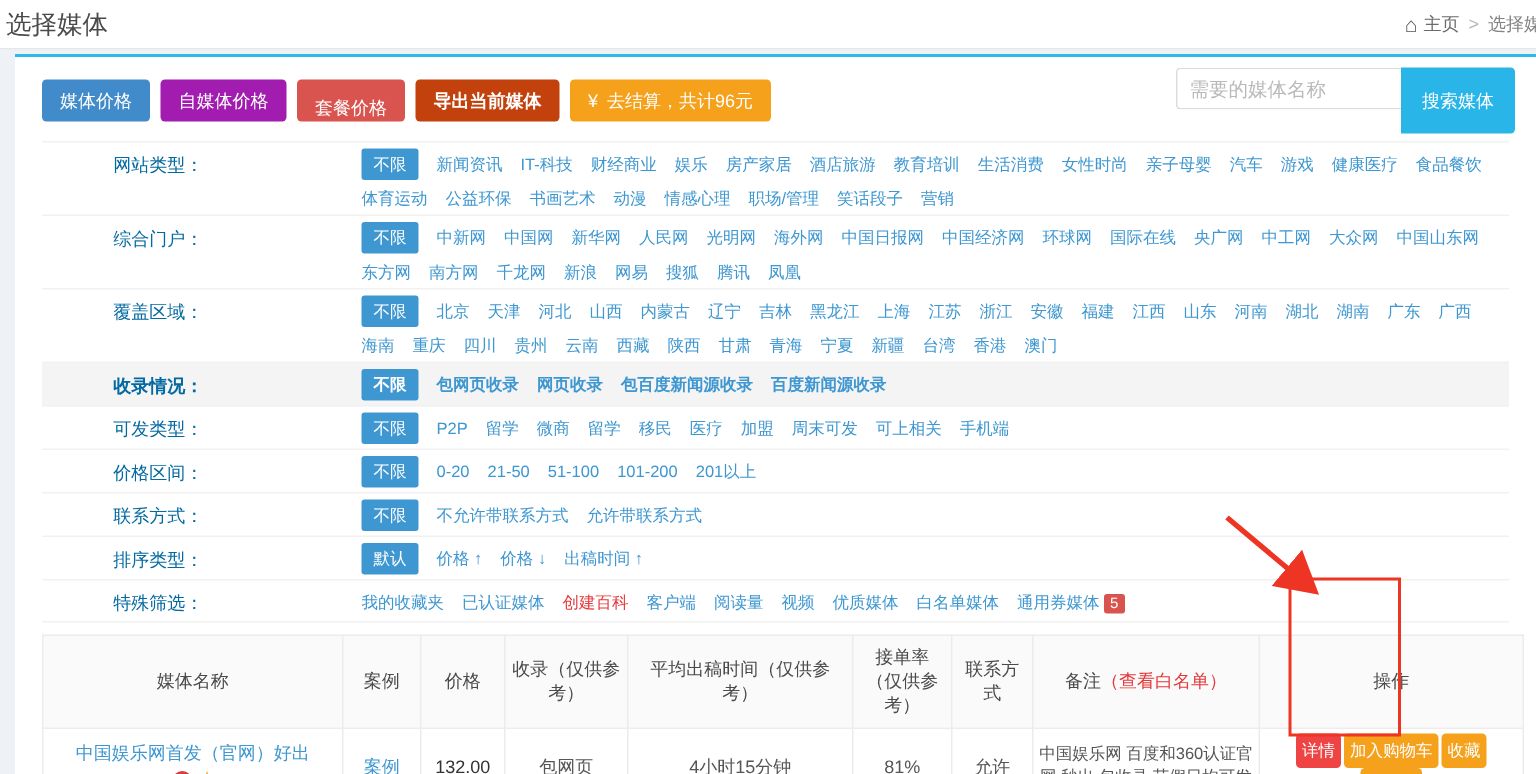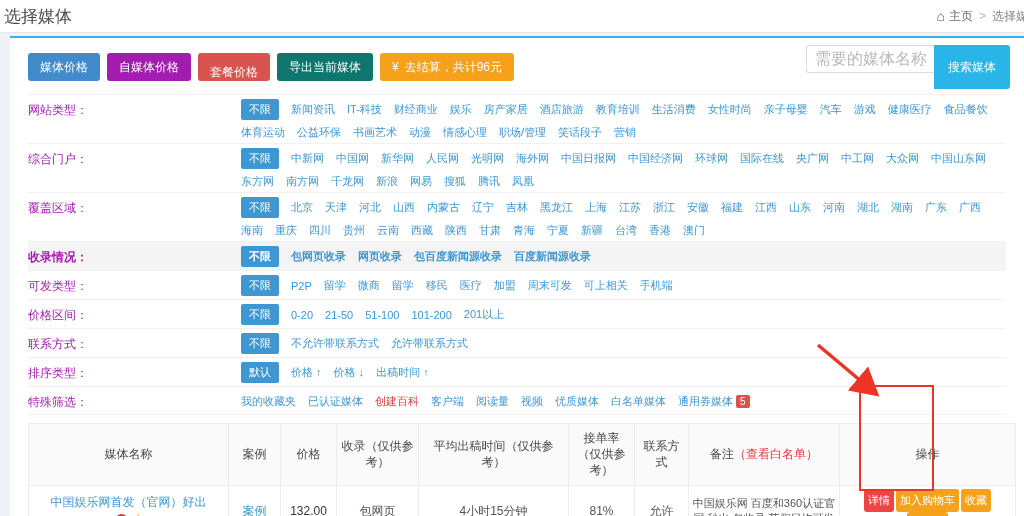--- a/index.html
+++ b/index.html
@@ -18,35 +18,35 @@
   .bc-home { display:flex; align-items:center; gap:4px; color:#6b6b6b; cursor:pointer; }
   .bc-home .ic { font-size:14px; color:#555; }
   .bc-sep { color:#b5b5b5; }
   
   .panel { margin:3px 0 0 10px; background:#fff; border-top:2px solid #2cb8e8; min-height:480px; }
   
   .toolbar { display:flex; align-items:center; gap:23px; padding:7px 14px 5px 18px; }
   .tb-btn { display:inline-flex; align-items:center; gap:6px; color:#fff; font-size:12px;
     height:28px; padding:0 12px; border:none; border-radius:3px; cursor:pointer; font-family:inherit; }
   .style-primary { background:#428bca; } .style-cyan { background:#a21caf; }
-  .style-danger { background:#d9534f;align-items:flex-end; } .style-success { background:#0f766e; }
+  .style-danger { background:#d9534f;align-items:flex-end; } .style-success { background:#c2410c;font-weight:bold; }
   .style-orange { background:#f5a11c; } .style-info { background:#ef4444; }
   .tb-badge { background:#d9534f; border-radius:2px; padding:1px 5px; font-size:11px; line-height:13px; }
   .yen { font-size:12px; }
   .search-box { margin-left:auto; display:flex; }
-  .search-input { width:128px; height:28px; border:1px solid #dcdcdc; border-right:none;
-    border-radius:3px 0 0 3px; padding:0 8px; font-size:16px; color:#555; outline:none; font-family:inherit; }
+  .search-input { width:150px; height:28px; border:1px solid #dcdcdc; border-right:none;
+    border-radius:3px 0 0 3px; padding:0 8px; font-size:13px; color:#555; outline:none; font-family:inherit; }
   .search-input::placeholder { color:#b9b9b9; }
   .search-btn { height:44px; background:#29b5e8; color:#fff; border:none; border-radius:0 3px 3px 0;
     padding:0 14px; font-size:12px; cursor:pointer; font-family:inherit; white-space:nowrap; }
   
   #filters { margin:0 18px; border-top:1px solid #f1f1f1; }
   .f-row { display:flex; padding:4px 0 3px; border-bottom:1px solid #f1f1f1; }
   .f-row.gray { background:#f4f4f4;font-weight:bold; }
-  .f-label { flex:0 0 155px; text-align:left; color:#a21caf; font-size:12px; padding-top:3px; }
+  .f-label { flex:0 0 155px; text-align:center; color:#0369a1; font-size:12px; padding-top:3px; }
   .f-opts { flex:1; padding-left:58px; padding-right:6px; display:flex; flex-wrap:wrap;
     align-items:center; column-gap:12px; row-gap:5px; font-size:11px; }
   .chip { background:#3e97d1; color:#fff; padding:3px 8px; border-radius:2px; cursor:pointer; }
   .f-opt { color:#3e97d1; cursor:pointer; white-space:nowrap; }
   .f-opt.red { color:#e4393c; }
   .opt-badge { display:inline-block; background:#d9534f; color:#fff; font-size:10px;
     padding:1px 4px; border-radius:2px; margin-left:3px; }
   
   .media-table { width:988px; margin:8px 18px 0; border-collapse:collapse; table-layout:fixed; }
   .media-table th, .media-table td { border:1px solid #ececec; text-align:center; vertical-align:middle; }

